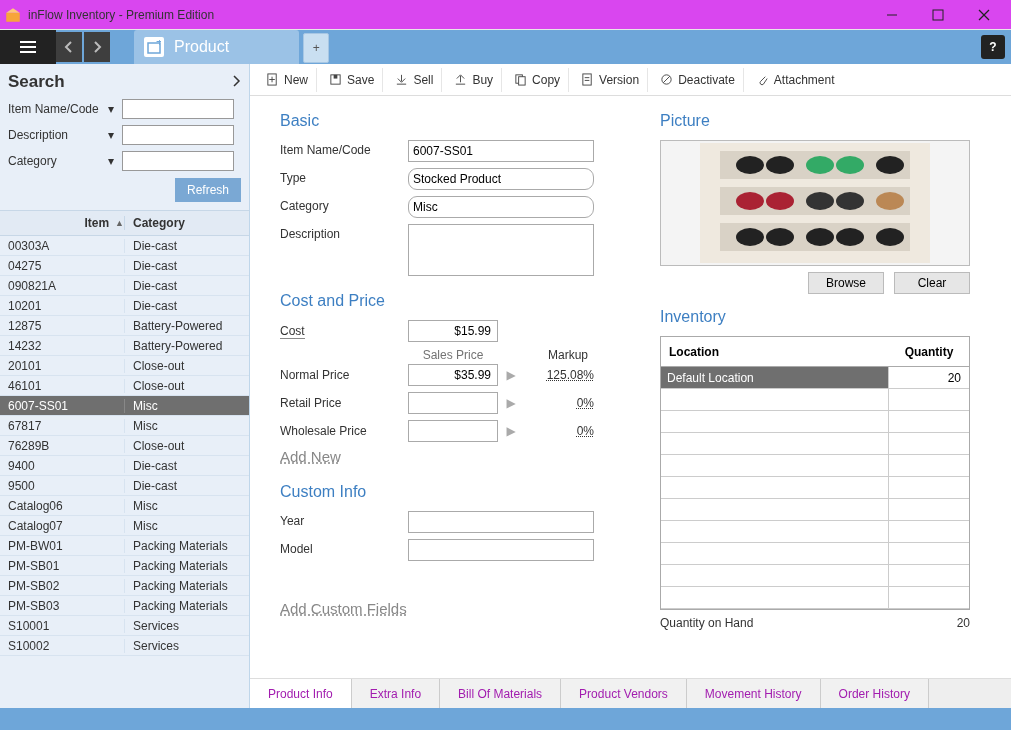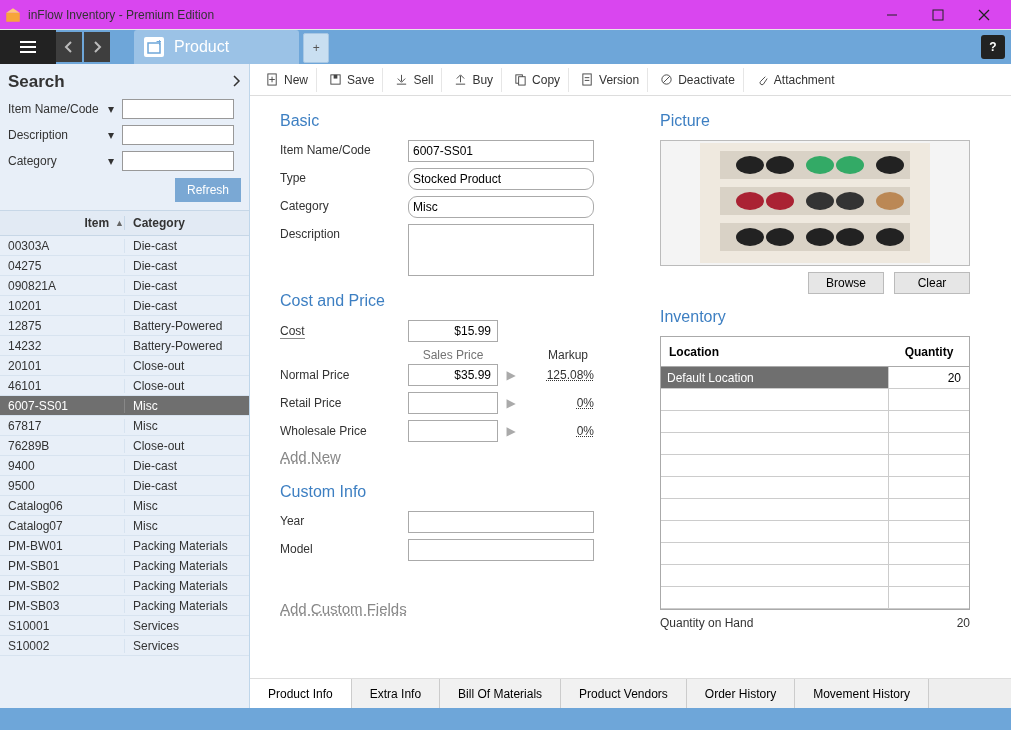--- a/index.html
+++ b/index.html
@@ -76,21 +76,21 @@
   .inv-body .irow { display:flex; height:22px; border-bottom:1px solid #ccc; align-items:center;}
   .inv-body .irow .lc{ flex:1; padding-left:6px; border-right:1px solid #ccc; height:100%; display:flex; align-items:center;}
   .inv-body .irow .qc{ width:80px; text-align:right; padding-right:8px;}
   .inv-body .irow.selected { }
   .inv-body .irow.selected .lc{ background:#6f6f6f; color:#fff;}
   .qoh { display:flex; width:310px; margin-top:6px; }
   .qoh .ql{ flex:1; color:#333;}
   .qoh .qv{ color:#333;}
   
   .btabs { height:30px; display:flex; border-top:1px solid #ddd; background:#eee; }
-  .btab { padding:0 18px; display:flex; align-items:center; border-right:1px solid #ccc; color:#000000; cursor:pointer; background:#f1f1f1;}
+  .btab { padding:0 18px; display:flex; align-items:center; border-right:1px solid #ccc; color:#a21caf; cursor:pointer; background:#f1f1f1;}
   .btab.active { background:#fff; }
   
   .statusbar { height:22px; background:#6ea6d9; }
   .cost-underline { border-bottom:1px solid #888; display:inline-block; }
   .sort-arrow{ font-size:9px; color:#666;}
 </style>
 </head>
 <body>
 
 <div class="titlebar">
@@ -495,19 +495,19 @@
           <span class="qv">20</span>
         </div>
       </div>
     </div>
 
     <div class="btabs" id="btabs">
         <div class="btab active">Product Info</div>
         <div class="btab">Extra Info</div>
         <div class="btab">Bill Of Materials</div>
         <div class="btab">Product Vendors</div>
+        <div class="btab">Movement History</div>
         <div class="btab">Order History</div>
-        <div class="btab">Movement History</div>
       </div>
   </div>
 </div>
 
 <div class="statusbar"></div>
 
 </body></html>

